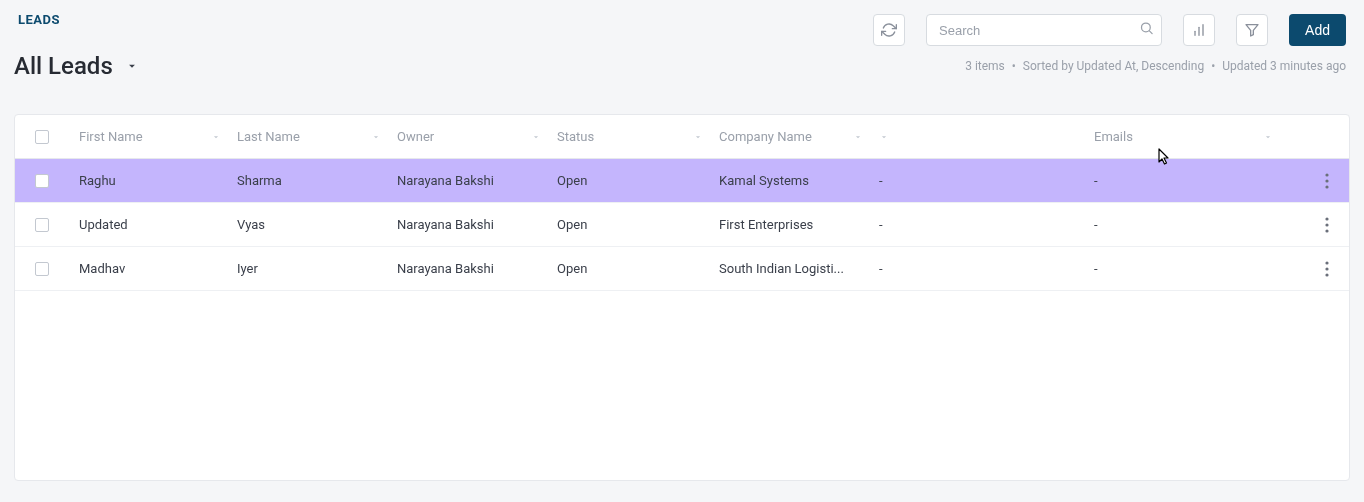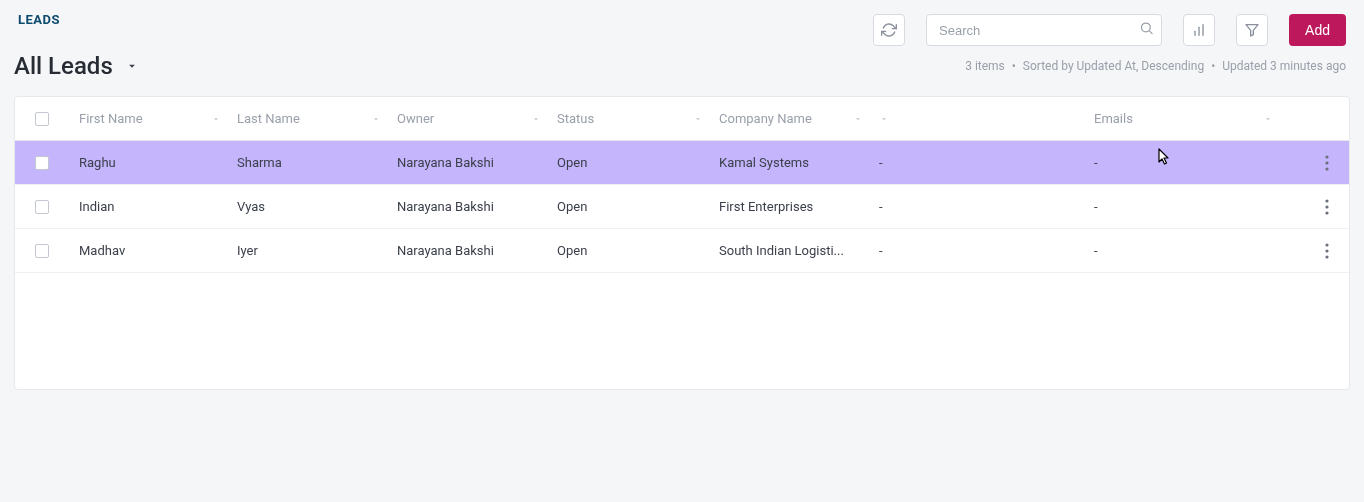--- a/index.html
+++ b/index.html
@@ -75,40 +75,40 @@
   .search-icon {
     position: absolute;
     right: 8px; top: 50%;
     transform: translateY(-50%);
     color: #9aa0aa;
     pointer-events: none;
   }
   .add-btn {
     height: 32px;
     padding: 0 16px;
-    background: #be185d;
+    background: #0c4a6e;
     color: #fff;
     border: none;
     border-radius: 4px;
     font-size: 14px;
     font-weight: 500;
     cursor: pointer;
   }
   .status-line {
     font-size: 12px;
     color: #9aa0aa;
     text-align: right;
   }
   .status-line .sep { margin: 0 4px; }
   .table-wrap {
-    margin: 0 14px 14px 14px;
+    margin: 18px 14px 14px 14px;
     background: #fff;
     border: 1px solid #e6e8ec;
     border-radius: 4px;
-    height: 294px;
+    height: 367px;
     overflow: hidden;
   }
   .thead {
     display: flex;
     align-items: center;
     height: 44px;
     border-bottom: 1px solid #e6e8ec;
     color: #9aa0aa;
     font-size: 13px;
   }
@@ -315,21 +315,21 @@
               <circle cx="2" cy="14" r="1.6"></circle>
             </svg>
           </span>
         </div>
   </div>
       <div class="row">
     <div class="col-check">
           <div class="checkbox"></div>
         </div>
     <div class="col col-firstname">
-          <span class="cell">Indian</span>
+          <span class="cell">Updated</span>
         </div>
     <div class="col col-lastname">
           <span class="cell">Vyas</span>
         </div>
     <div class="col col-owner">
           <span class="cell">Narayana Bakshi</span>
         </div>
     <div class="col col-status">
           <span class="cell">Open</span>
         </div>

